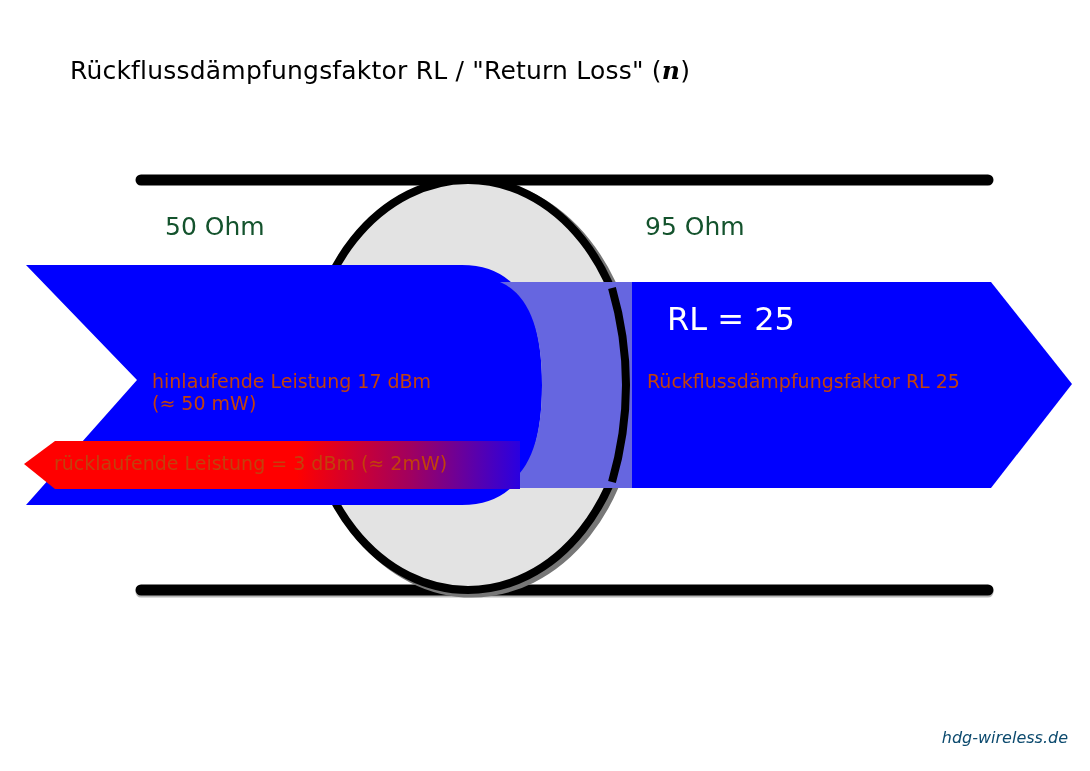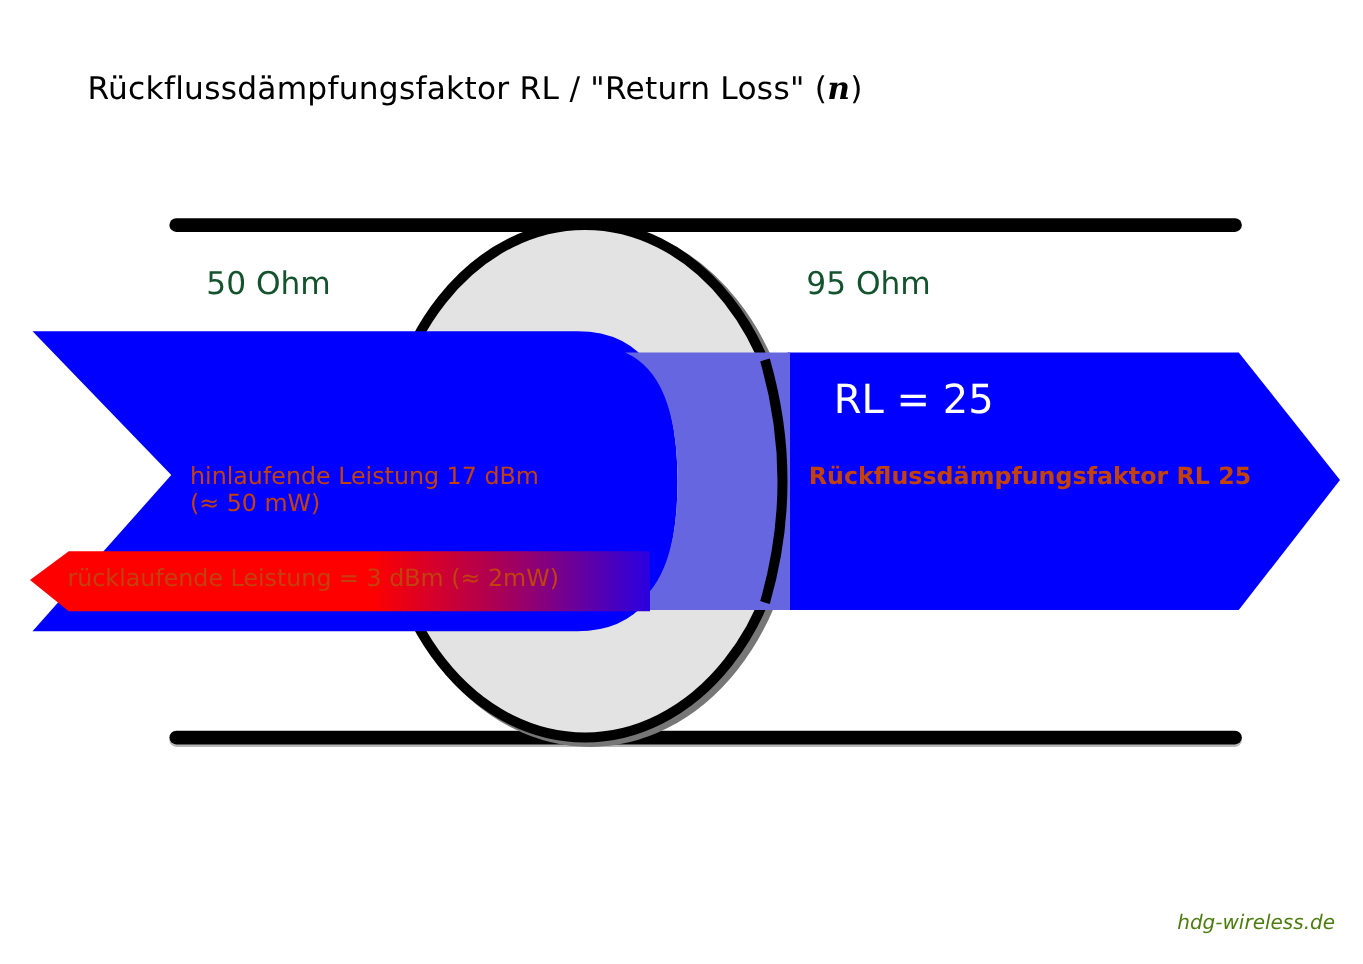--- a/index.html
+++ b/index.html
@@ -8,23 +8,23 @@
   .stage { position: absolute; left: 0; top: 0; width: 1090px; height: 771px; }
   .abs { position: absolute; white-space: nowrap; }
   .title { left: 70px; top: 56px; font-size: 25px; color: #000; letter-spacing: 0.2px; }
   .title .n { font-family: "DejaVu Serif", "Liberation Serif", serif; font-style: italic; font-weight: bold; }
   .ohm { font-size: 25px; color: #14532d; }
   .ohm-left { left: 165px; top: 212px; }
   .ohm-right { left: 645px; top: 212px; }
   .white { color: #c2410c; }
   .fwd { left: 152px; top: 370px; font-size: 19px; line-height: 22px; }
   .rl-big { left: 667px; top: 300px; font-size: 32px; color: #fff; }
-  .rl-desc { left: 647px; top: 370px; font-size: 19px; line-height: 22px; font-weight: bold; }
+  .rl-desc { left: 647px; top: 370px; font-size: 19px; line-height: 22px; }
   .refl { left: 54px; top: 452px; font-size: 19px; }
-  .credit { right: 22px; bottom: 24px; font-size: 16px; font-style: italic; color: #4d7c0f; }
+  .credit { right: 22px; bottom: 24px; font-size: 16px; font-style: italic; color: #0c4a6e; }
 </style>
 </head>
 <body>
 
 <div class="stage">
   <svg width="1090" height="771" viewBox="0 0 1090 771" style="position:absolute;left:0;top:0">
     <defs>
       <linearGradient id="redgrad" x1="0" y1="0" x2="1" y2="0">
         <stop offset="0" stop-color="#ff0000"></stop>
         <stop offset="0.55" stop-color="#ff0000"></stop>

